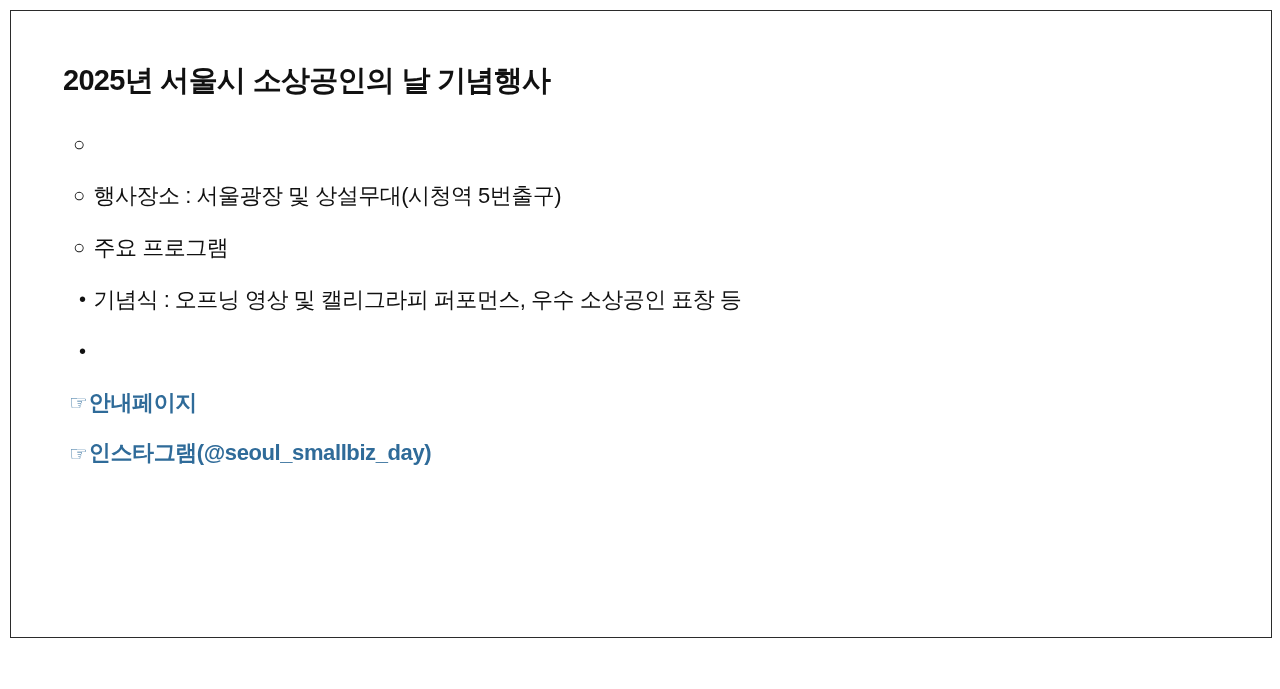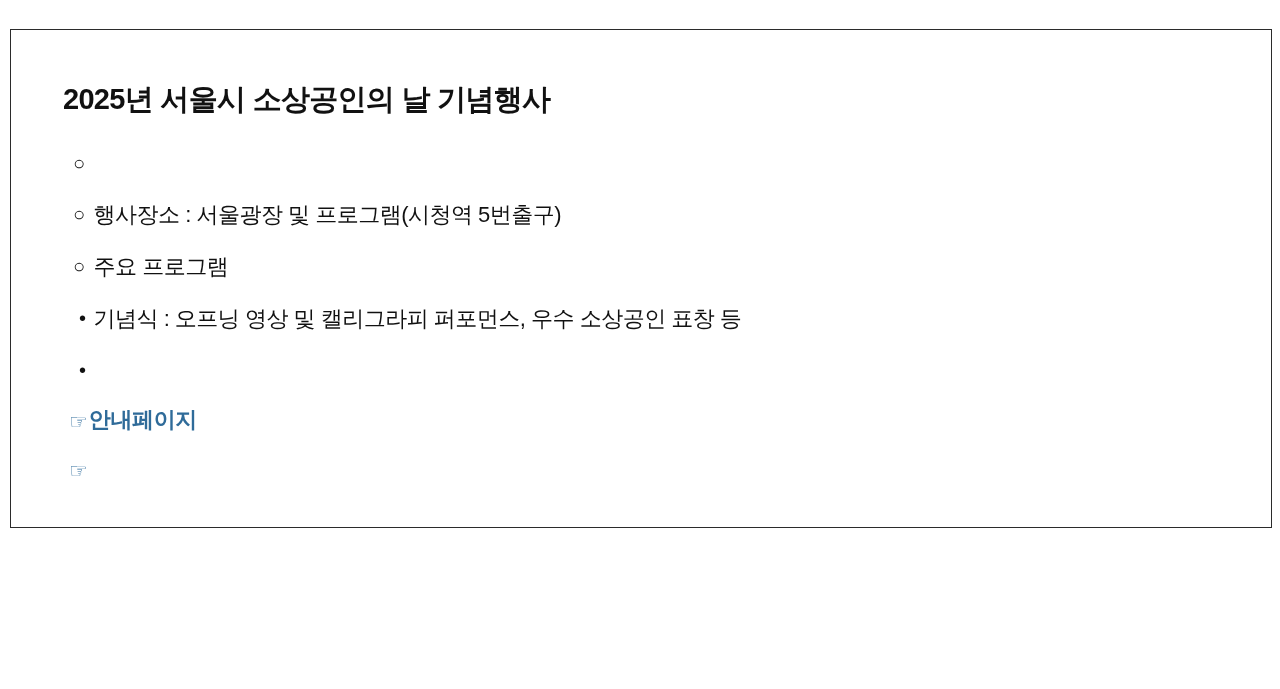--- a/index.html
+++ b/index.html
@@ -14,25 +14,24 @@
     font-family: "Liberation Sans", "DejaVu Sans", sans-serif;
     overflow: hidden;
   }
 
   
   .doc-frame {
     position: absolute;
     left: 10px;
     top: 10px;
     width: 1262px;
-    height: 499px;
+    height: 628px;
     box-sizing: border-box;
     border: 1.5px solid #2b2b2b;
     background: #ffffff;
-    margin-top: 19px;
   }
 
   .doc-body {
     position: absolute;
     left: 0;
     top: 0;
     right: 0;
     bottom: 0;
     padding: 52px 22px 20px 52px;
     box-sizing: border-box;
@@ -119,38 +118,37 @@
     flex: 0 0 auto;
   }
   .link-row .link-text {
     color: #2f6b99;
     font-size: 22px;
     font-weight: bold;
     letter-spacing: -0.4px;
     text-decoration: none;
     cursor: pointer;
     line-height: 1.1;
-    font-family: Liberation Mono, monospace;
   }
 </style>
 </head>
 <body>
 
 <div class="doc-frame">
   <div class="doc-body">
 
     <h1 class="doc-title">2025년 서울시 소상공인의 날 기념행사</h1>
 
     <div class="line circle">
       <span class="marker">○</span>
     </div>
 
     <div class="line circle">
       <span class="marker">○</span>
-      <span class="txt">행사장소 : 서울광장 및 프로그램(시청역 5번출구)</span>
+      <span class="txt">행사장소 : 서울광장 및 상설무대(시청역 5번출구)</span>
     </div>
 
     <div class="line circle">
       <span class="marker">○</span>
       <span class="txt">주요 프로그램</span>
     </div>
 
     <div class="line dot">
       <span class="marker">•</span>
       <span class="txt">기념식 : 오프닝 영상 및 캘리그라피 퍼포먼스, 우수 소상공인 표창 등</span>
@@ -161,16 +159,17 @@
       <span class="marker">•</span>
     </div>
 
     <div class="link-row">
       <span class="hand-icon">☞</span>
       <a class="link-text" href="#">안내페이지</a>
     </div>
 
     <div class="link-row">
       <span class="hand-icon">☞</span>
+      <a class="link-text" href="#">인스타그램(@seoul_smallbiz_day)</a>
     </div>
 
   </div>
 </div>
 
 </body></html>

